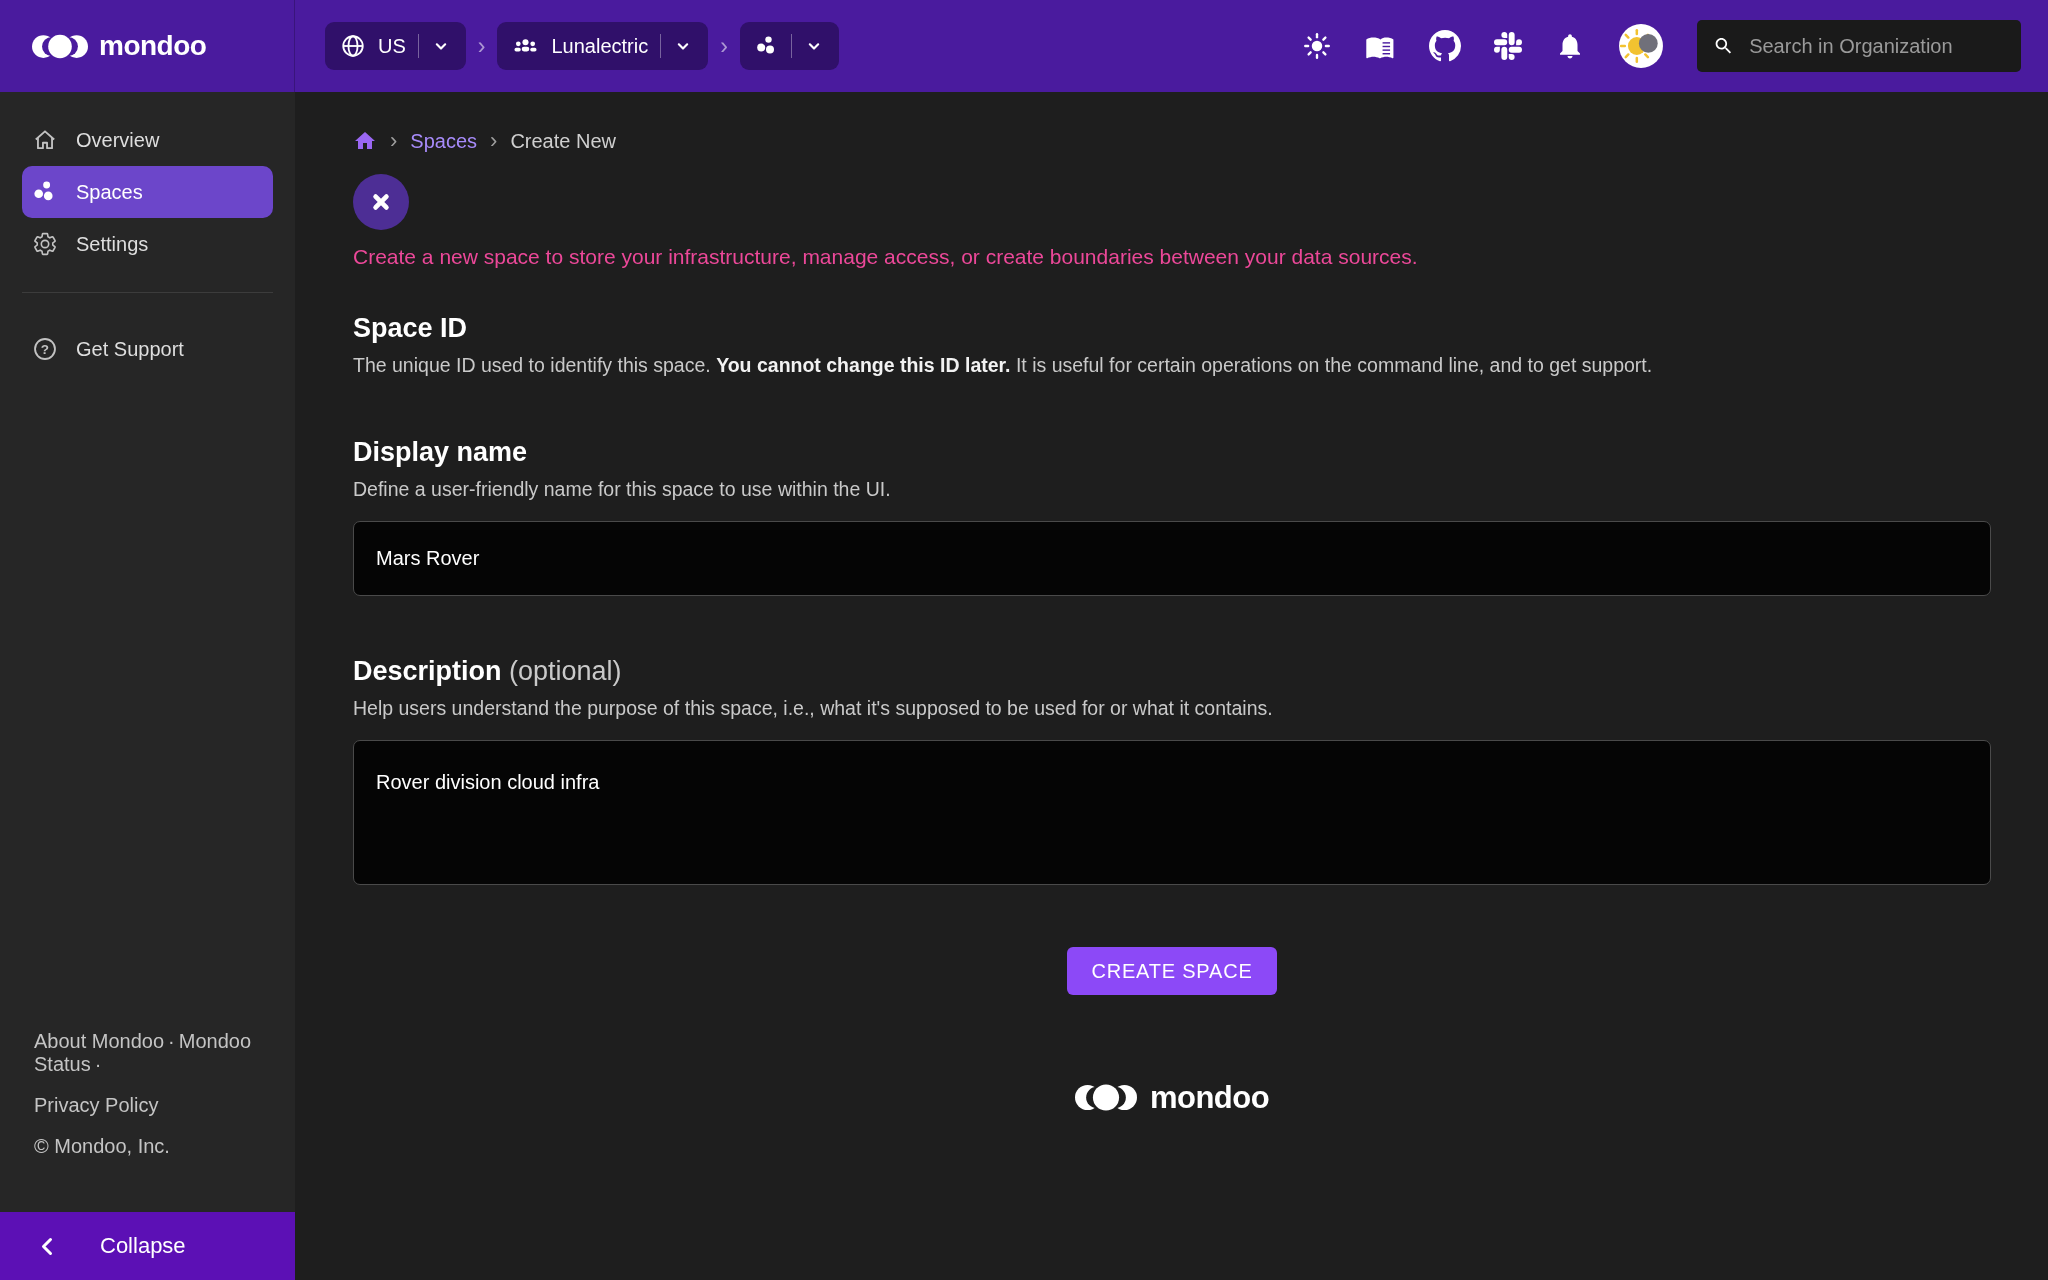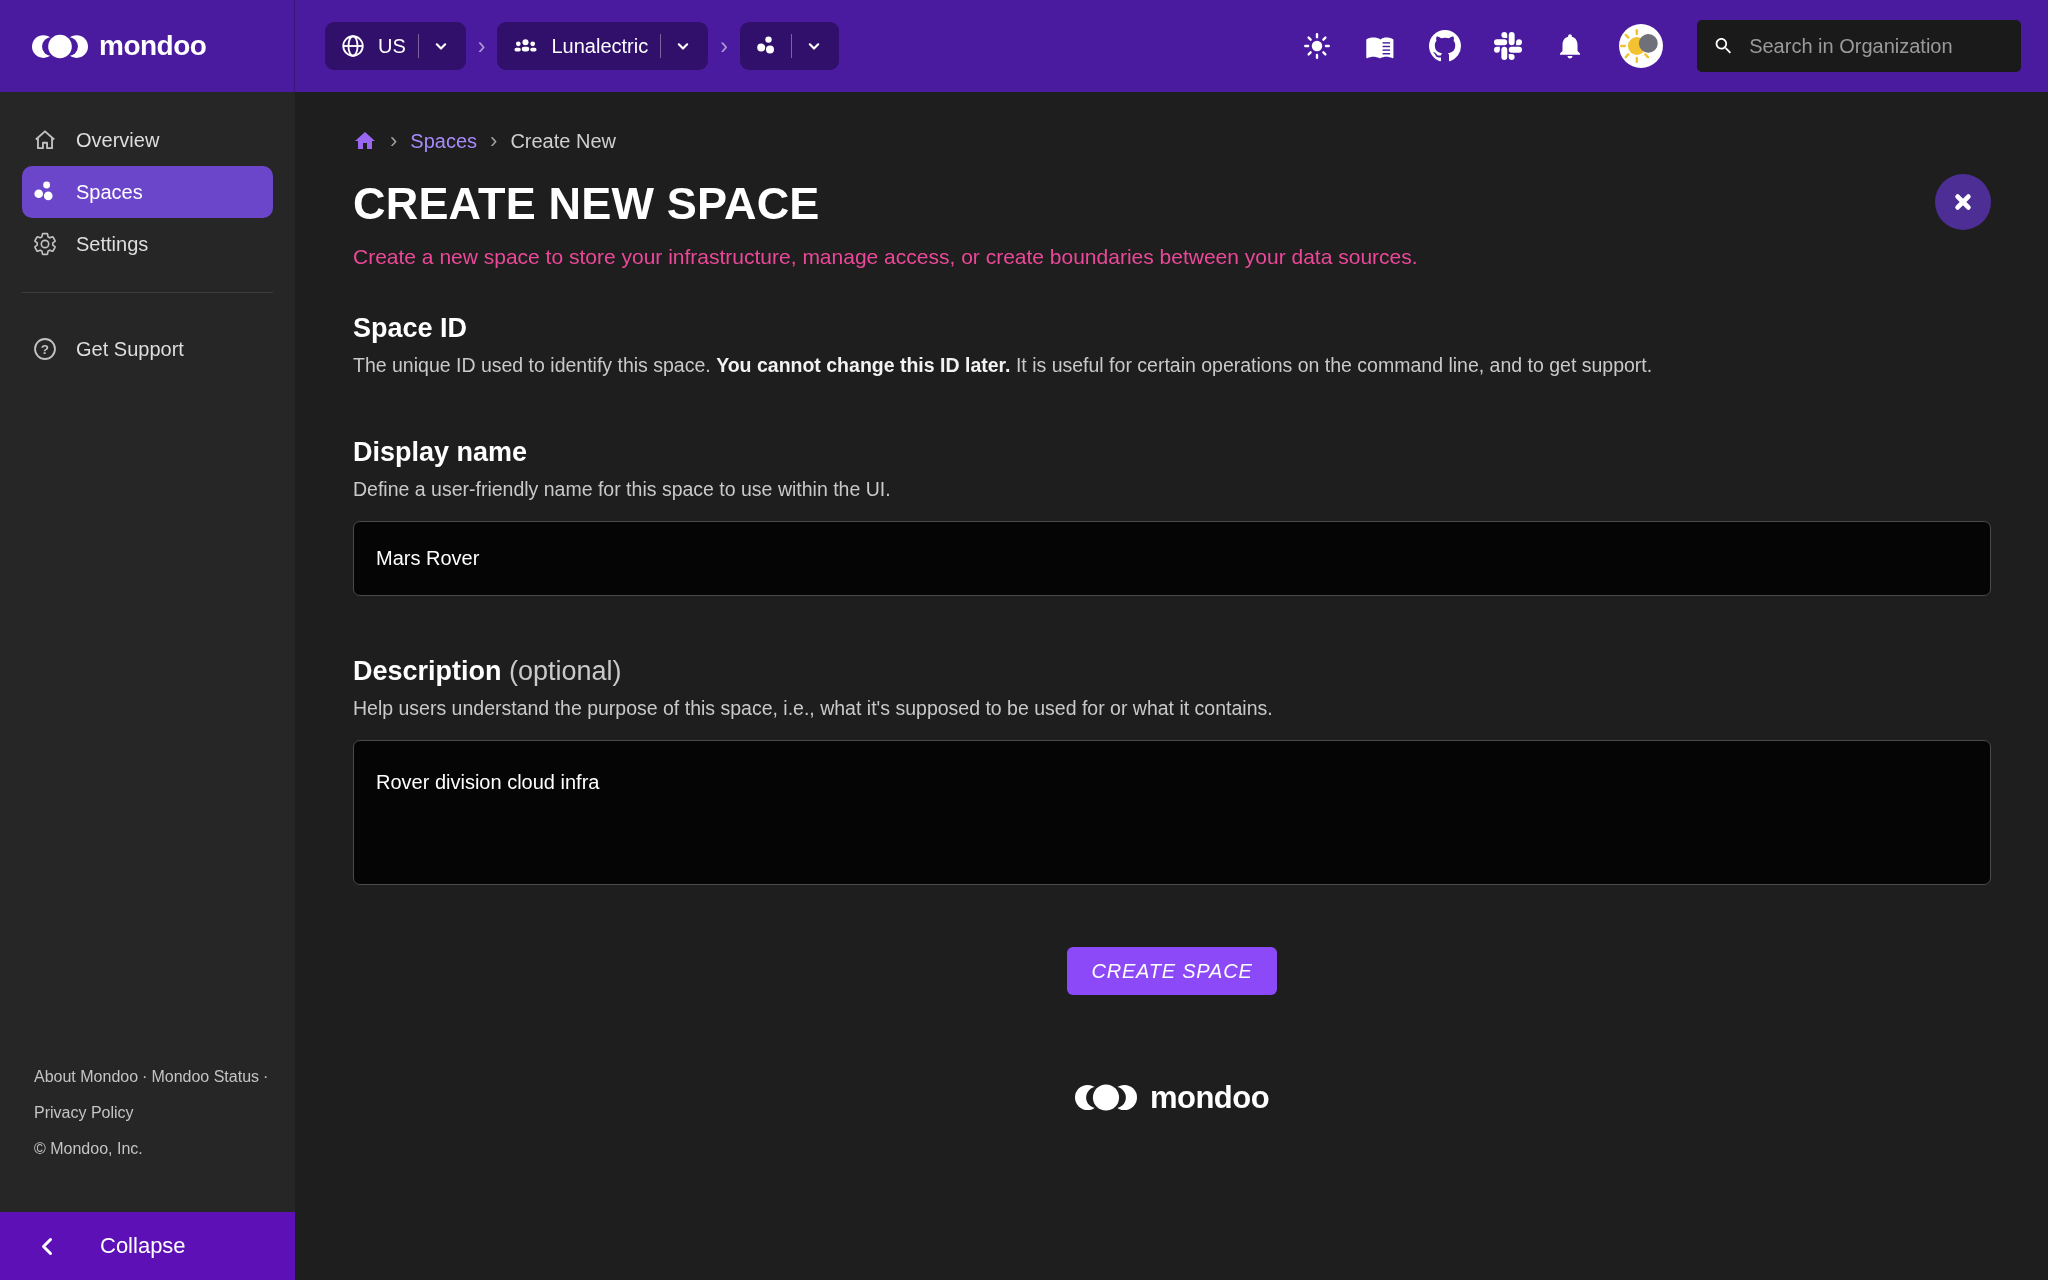--- a/index.html
+++ b/index.html
@@ -35,21 +35,21 @@
   
   .sidebar { flex:0 0 295px; width:295px; background:#262626; display:flex;
     flex-direction:column; padding-top:22px; }
   .side-item { display:flex; align-items:center; gap:18px; height:52px; margin:0 22px;
     padding:0 10px; border-radius:10px; color:#DEDEDE; font-size:20px;
     text-decoration:none; cursor:pointer; }
   .side-item svg { color:#C2C2C2; flex:0 0 auto; }
   .side-item.active { background:#6C46CA; color:#fff; }
   .side-item.active svg { color:#fff; }
   .side-div { border:none; border-top:1px solid #3C3C3C; margin:22px 22px 30px; }
-  .side-footer { margin-top:auto; padding:0 10px 36px 34px; font-size:16px;
+  .side-footer { margin-top:auto; padding:0 10px 36px 34px; font-size:20px;
     color:#C4C4C4; }
   .side-footer p { margin:0 0 18px; }
   .side-footer a { color:#C4C4C4; text-decoration:none; cursor:pointer; }
   .dot { margin:0 4px; }
   .collapse { flex:0 0 68px; height:68px; background:#5C10B5; border:none; color:#fff;
     font-size:22px; display:flex; align-items:center; gap:40px; padding:0 0 0 36px;
     cursor:pointer; font-family:inherit; }
 
   
   .main { flex:1; padding:36px 57px 0 58px; overflow:hidden; }
@@ -73,21 +73,21 @@
     border-radius:7px; color:#fff; font-size:20px; padding:0 80px 0 22px;
     font-family:inherit; outline:none; }
   .field-btn { position:absolute; right:22px; top:50%; transform:translateY(-50%);
     background:none; border:none; color:#fff; cursor:pointer; display:flex; }
   textarea { width:100%; height:145px; background:#050505; border:1px solid #4A4A4A;
     border-radius:7px; color:#fff; font-size:20px; padding:30px 22px; font-family:inherit;
     outline:none; resize:none; margin-top:20px; display:block; }
   .actions { display:flex; justify-content:center; margin-top:62px; }
   .create-btn { height:48px; padding:0 24px; background:#8C49F7; color:#fff; border:none;
     border-radius:6px; font-size:20px; font-weight:500; letter-spacing:.8px;
-    cursor:pointer; font-family:inherit;font-style:italic; }
+    cursor:pointer; font-family:inherit; }
   .footer-brand { display:flex; align-items:center; justify-content:center; gap:13px;
     margin-top:82px; color:#fff; }
   .wordmark-lg { font-size:31px; font-weight:700; letter-spacing:-.5px; }
 </style>
 </head>
 <body>
 
 <div class="app">
 
   <header class="topbar">
@@ -285,21 +285,20 @@
               <path d="M10 20v-6h4v6h5v-8h3L12 3 2 12h3v8z"></path>
             </svg>
         </a>
         <span class="sep">›</span>
         <a class="bc-link">Spaces</a>
         <span class="sep">›</span>
         <span>Create New</span>
       </div>
 
       <div class="title-row">
-        <h1>CREATE NEW SPACE</h1>
         <button class="close-btn">
           <svg width="28" height="28" viewBox="0 0 26 26" fill="none" stroke="#fff" stroke-width="4.4" stroke-linecap="round">
               <path d="M8 8l10 10M18 8 8 18"></path>
             </svg>
         </button>
       </div>
 
       <p class="subtitle">Create a new space to store your infrastructure, manage access, or create boundaries between your data sources.</p>
 
       <section class="form-section">

